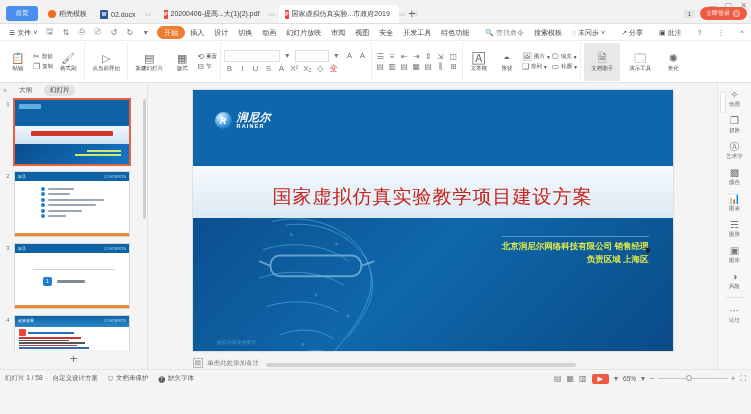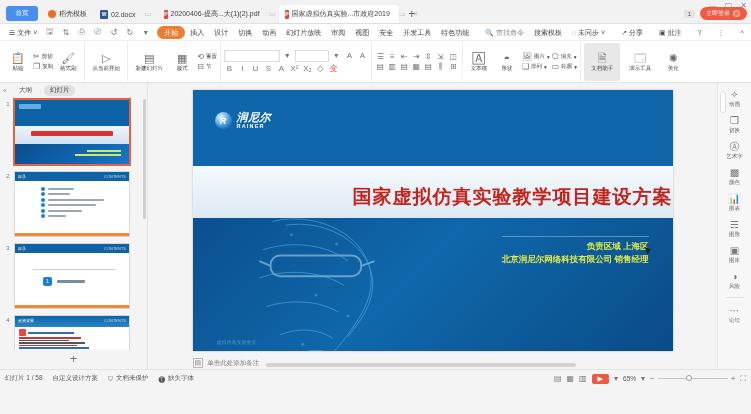--- a/index.html
+++ b/index.html
@@ -140,22 +140,22 @@
   .sl-logo { position:absolute; left:22px; top:22px; display:flex; align-items:center; gap:5px; }
   .sl-logo .circ { width:17px; height:17px; border-radius:50%;
      background:radial-gradient(circle at 35% 30%, #eaf6ff, #2e8fd8 60%, #0d4f86);
      display:flex;align-items:center;justify-content:center;color:#fff;
      font-size:9px; font-weight:bold; font-style:italic;}
   .sl-logo .txt { color:#fff; line-height:1; }
   .sl-logo .cn { font-size:11px; font-weight:bold; font-style:italic; letter-spacing:.5px;}
   .sl-logo .en { font-size:5.5px; font-weight:bold; letter-spacing:1.2px; margin-top:1px;}
   .sl-band { position:absolute; top:76px; left:0; right:0; height:52px;
      background:linear-gradient(180deg,#f5fafd 0%, #dce9f4 100%); }
-  .sl-title { position:absolute; top:94px; left:0; right:0; text-align:right;
-     color:#c4221a; font-size:19px; font-weight:bold; letter-spacing:1px; }
+  .sl-title { position:absolute; top:94px; left:0; right:0; text-align:center;
+     color:#c4221a; font-size:19px; font-weight:normal; letter-spacing:1px; }
   .sl-bot { position:absolute; top:128px; left:0; right:0; bottom:0;
      background:linear-gradient(135deg,#0b4f8f 0%, #0f68ab 45%, #0a4b87 100%); overflow:hidden;}
   .sl-face { position:absolute; left:60px; top:-6px; width:190px; height:170px; opacity:.55; }
   .sl-face svg { width:100%; height:100%; }
   .sl-info { position:absolute; right:24px; top:16px; text-align:right; color:#dfe94a;
      font-size:8.5px; line-height:1.5; font-weight:bold; }
   .sl-info .nm { margin-bottom:2px; }
   .sl-rule { height:1px; background:#8fb9dc; margin:2px 0 3px 0; opacity:.6;}
   .sl-wm { position:absolute; left:24px; bottom:6px; font-size:5px; color:#5e9fd0; opacity:.8;}
   .notes { margin-top: 6px; width: 480px; height: 12px; display:flex; align-items:center;
@@ -572,22 +572,22 @@
                 <circle cx="40" cy="24" r="1.6"></circle>
                   <circle cx="88" cy="34" r="1.6"></circle>
                 <circle cx="66" cy="88" r="1.6"></circle>
                   <circle cx="100" cy="110" r="1.6"></circle>
                 <circle cx="52" cy="140" r="1.6"></circle>
               </g>
             </svg>
           </div>
           <div class="sl-info">
             <div class="sl-rule"></div>
+            <div>北京润尼尔网络科技有限公司  销售经理</div>
             <div>负责区域    上海区</div>
-            <div>北京润尼尔网络科技有限公司  销售经理</div>
           </div>
           <div class="sl-wm">虚拟仿真实验教学</div>
         </div>
       </div>
 
       <div class="notes">
         <span class="ni">▤</span>
         <span>单击此处添加备注</span>
       </div>
 

